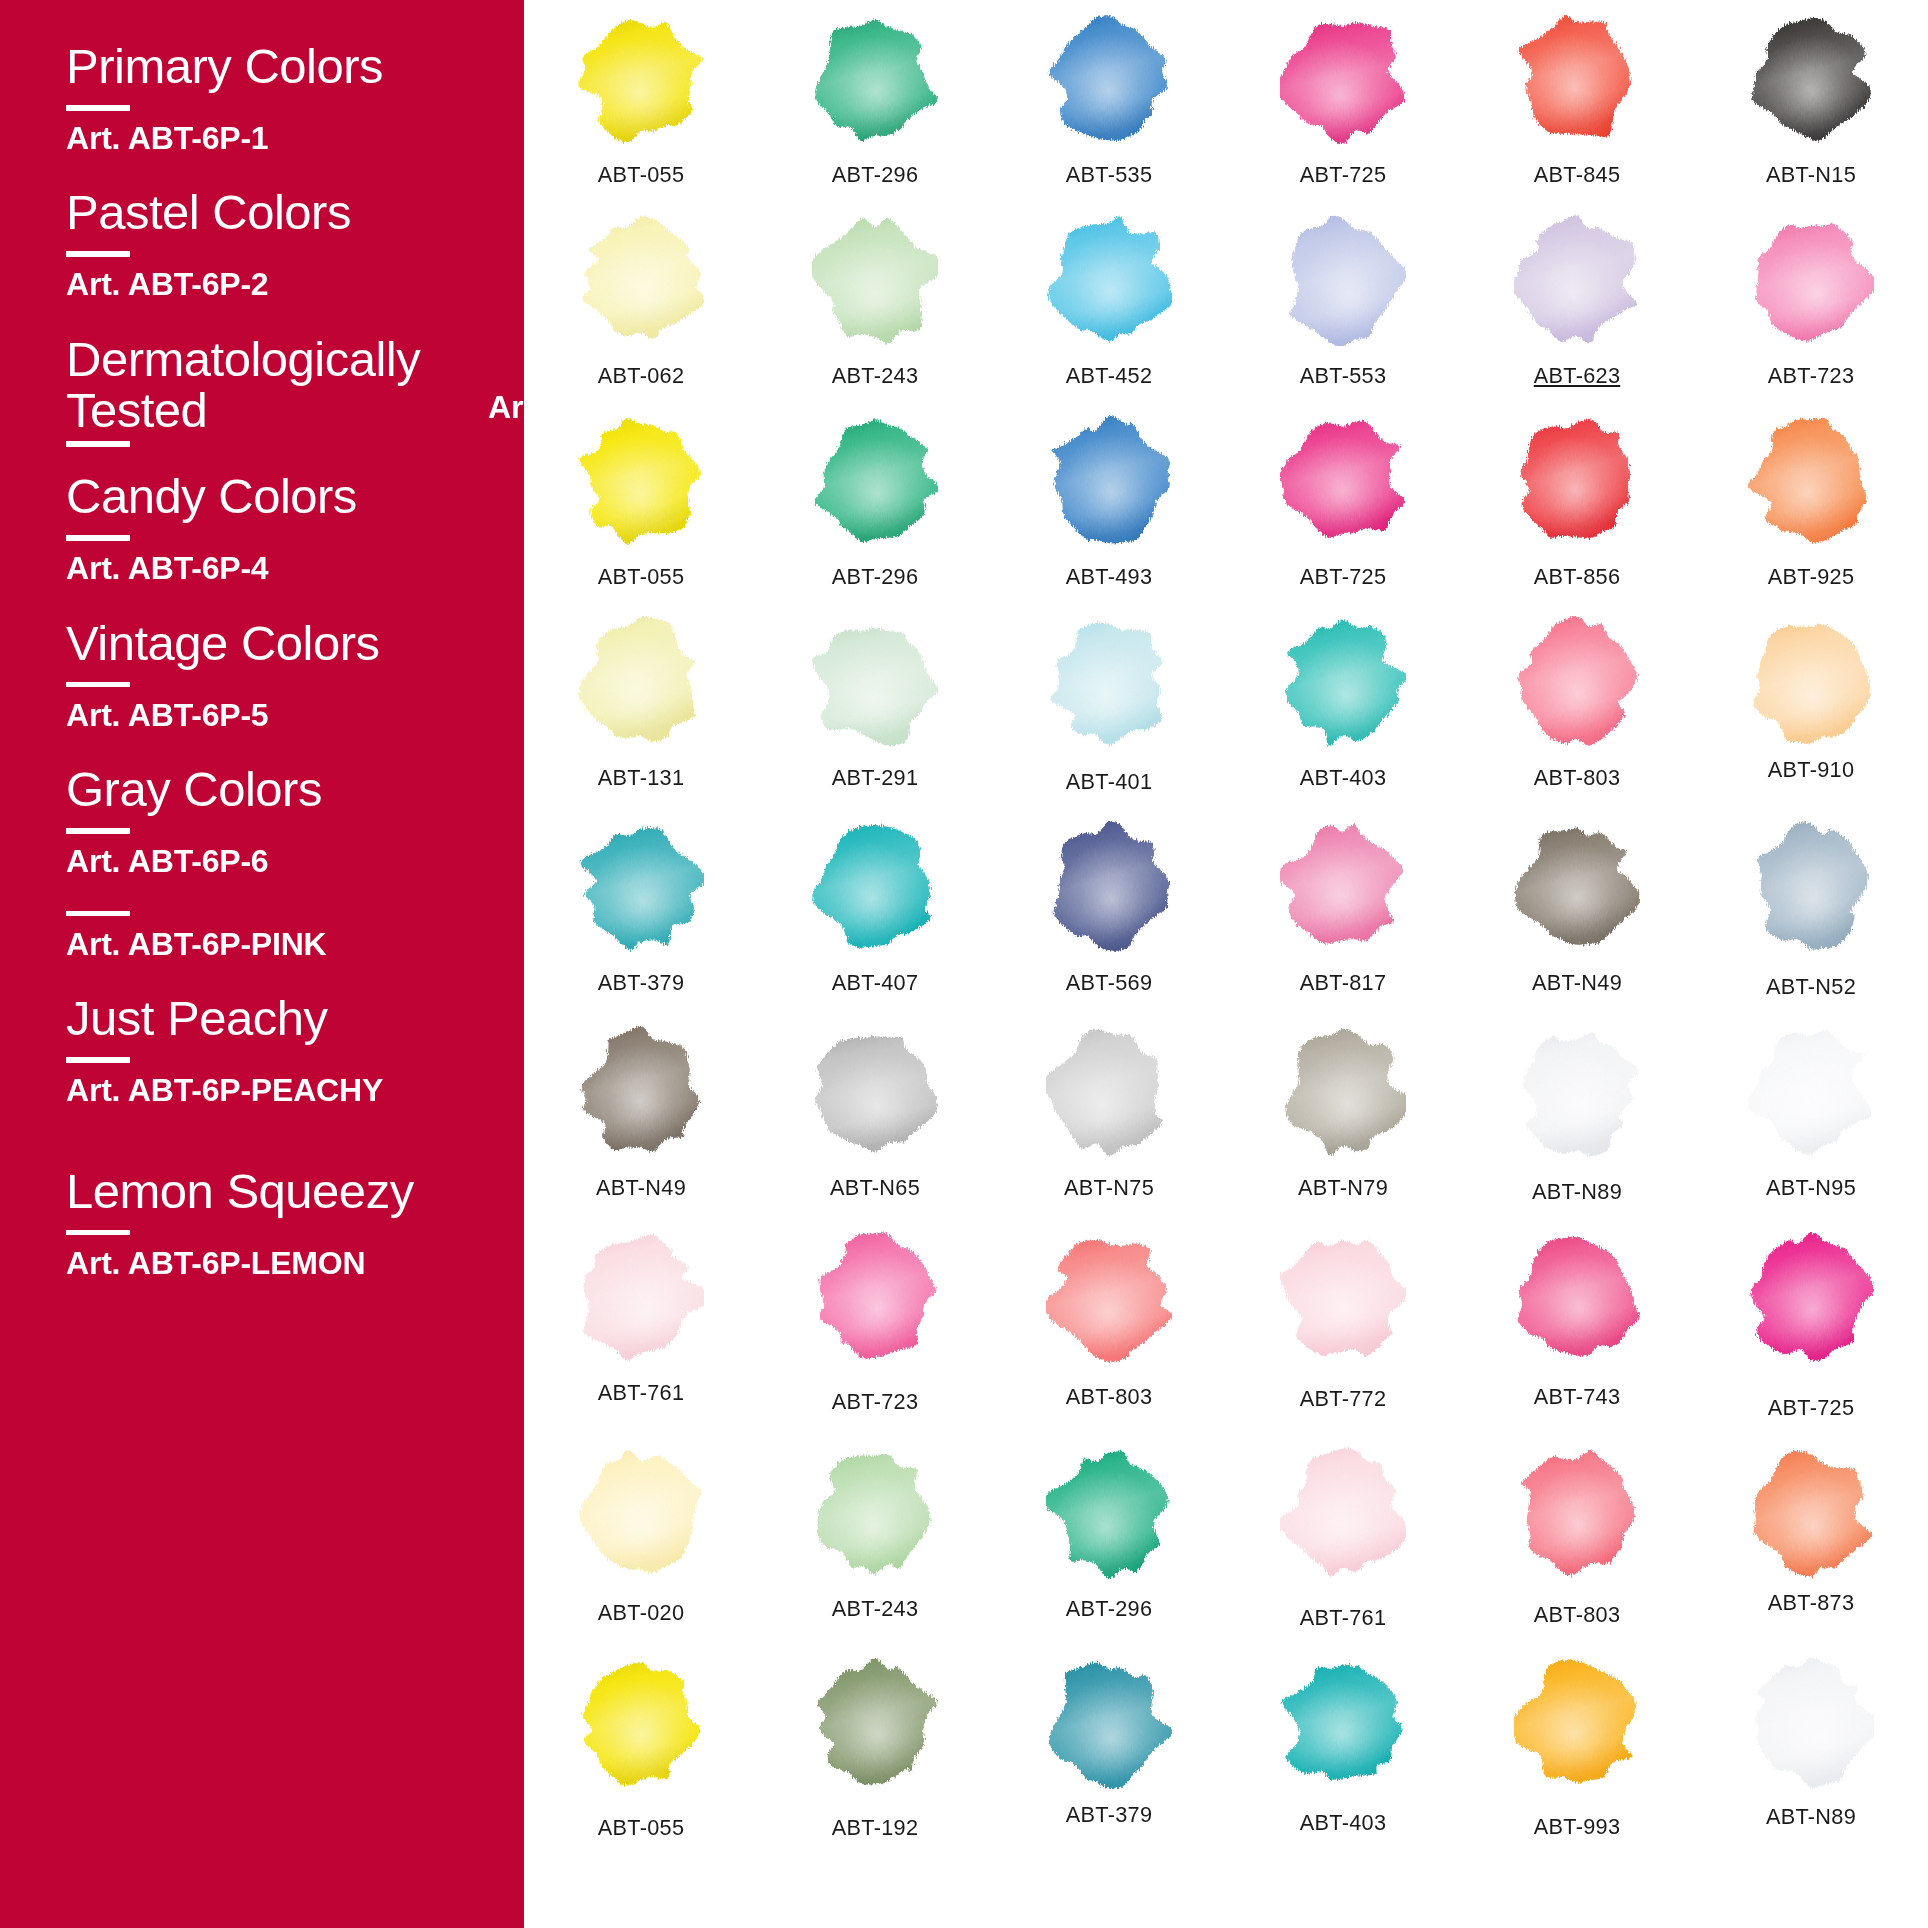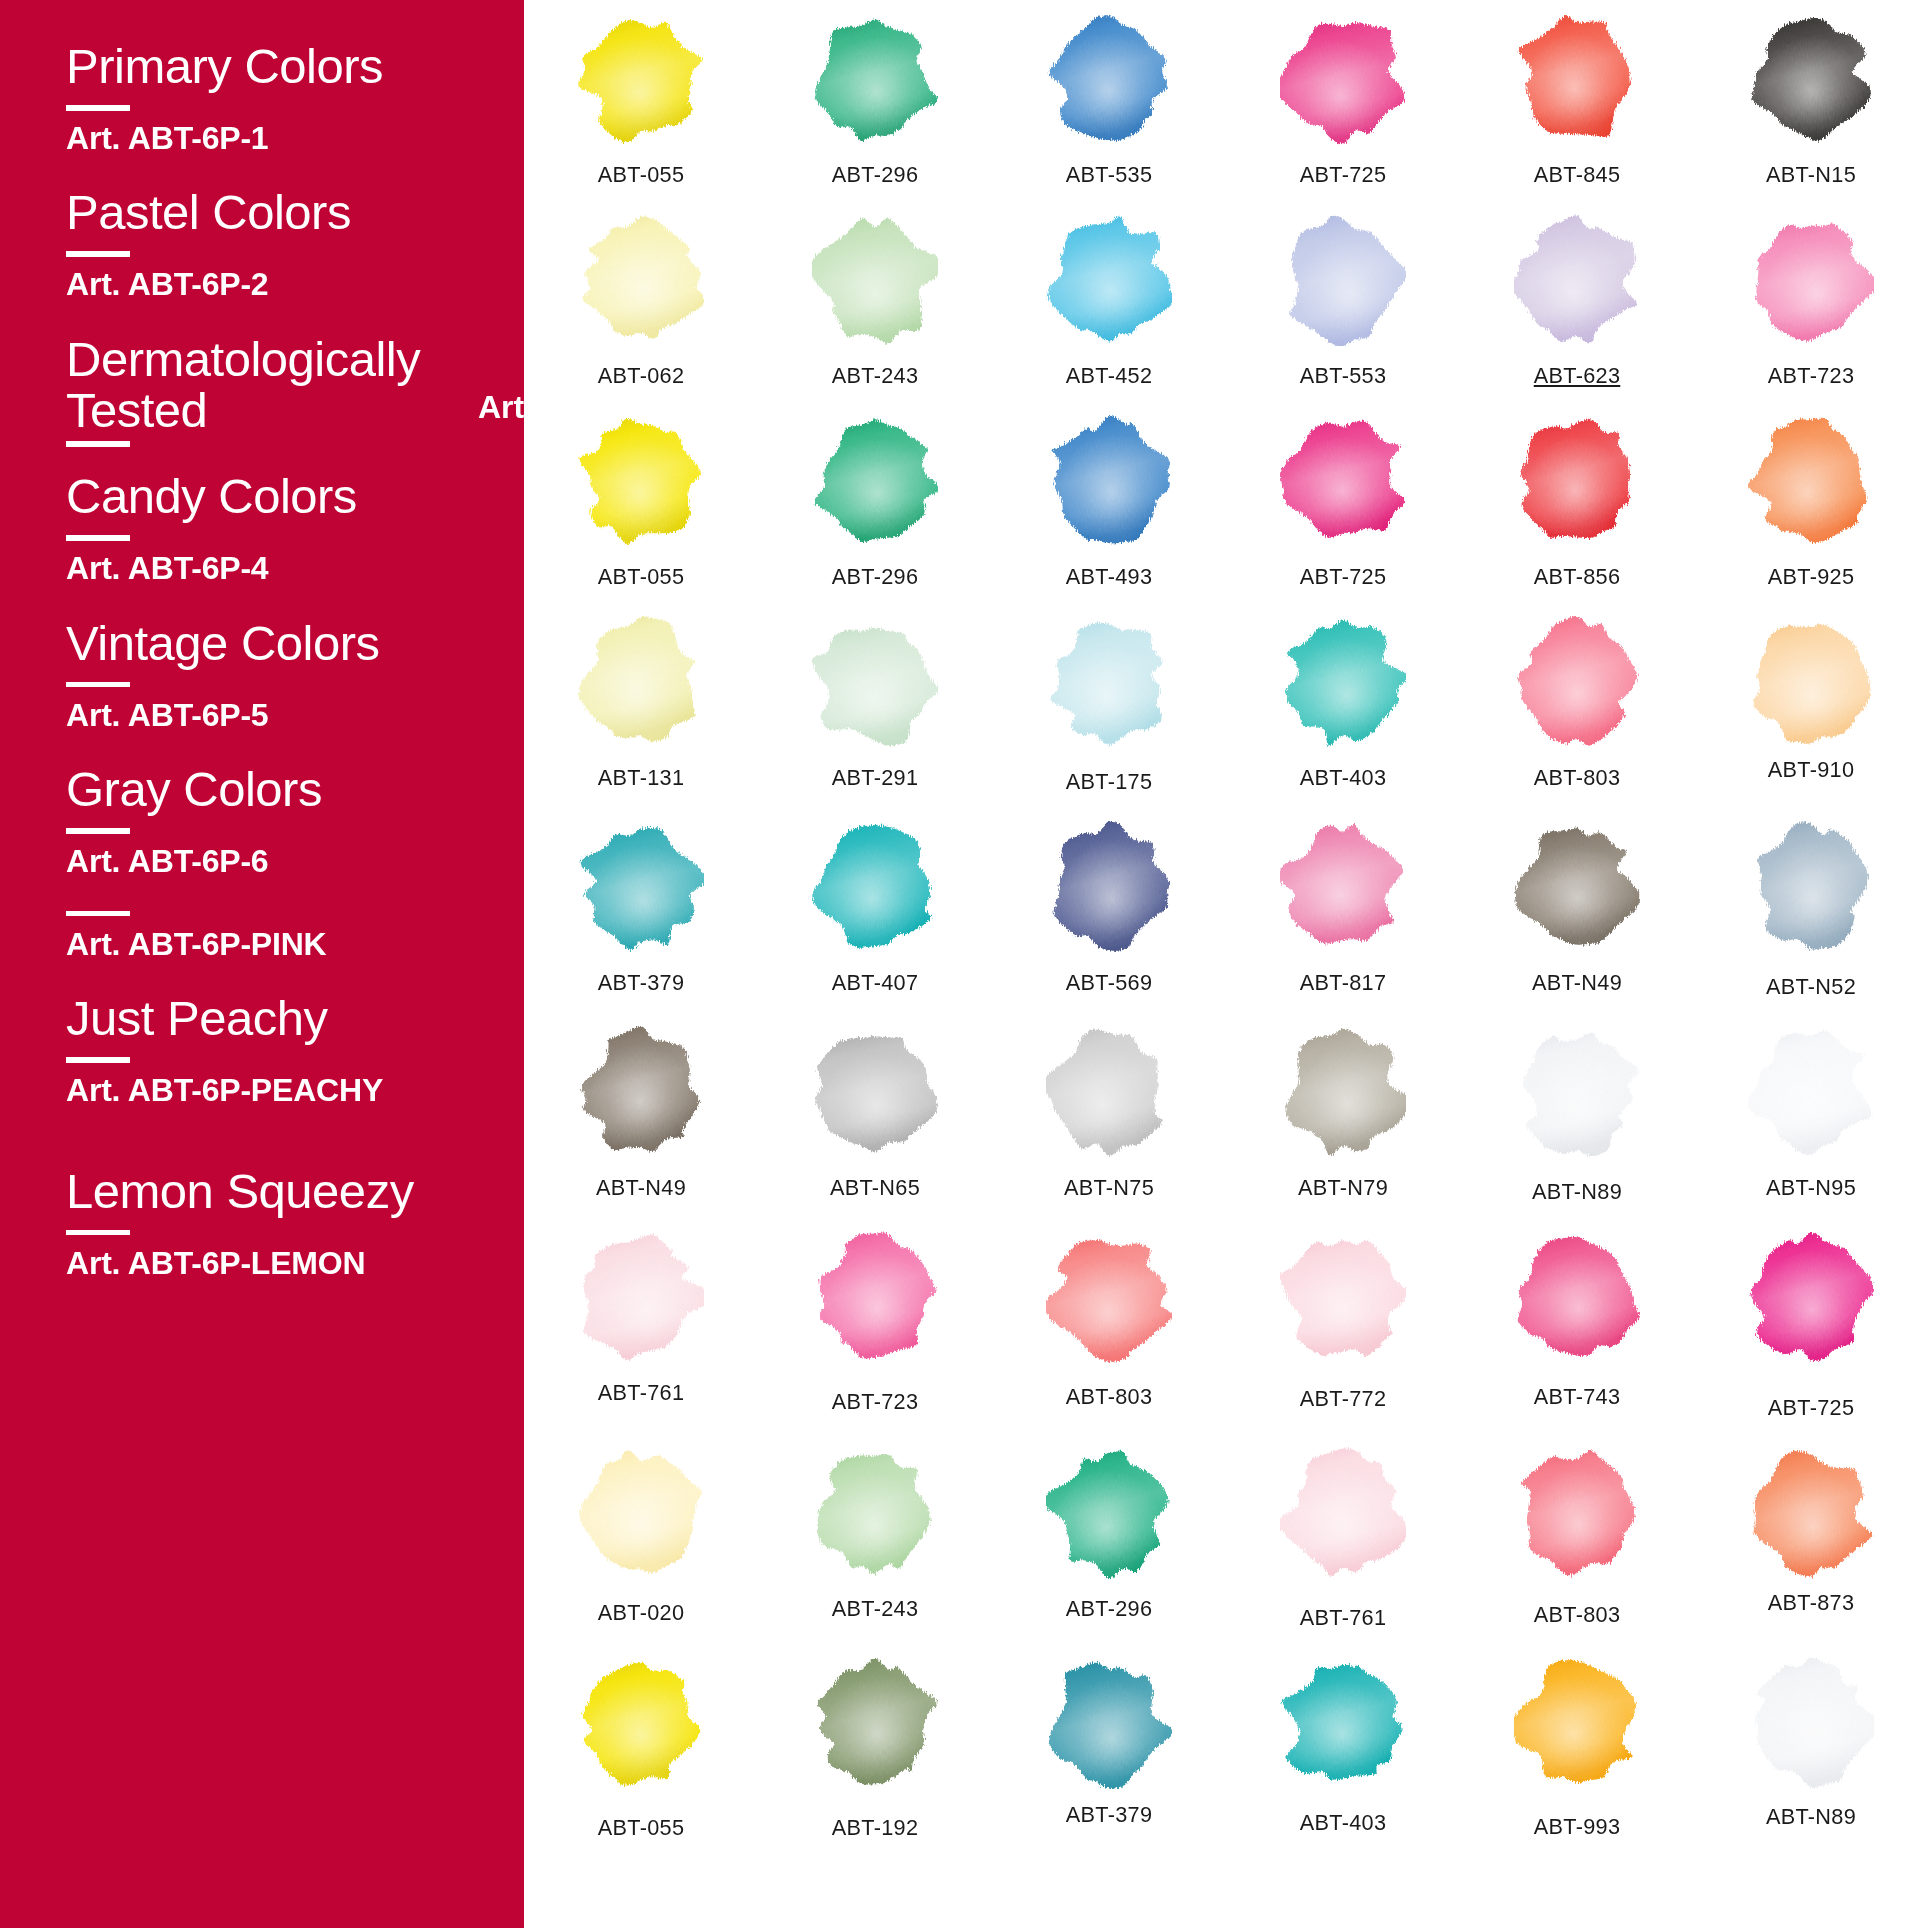--- a/index.html
+++ b/index.html
@@ -48,21 +48,21 @@
     font-weight:bold;
     font-size:32px;
     line-height:1.05;
     letter-spacing:-0.2px;
     white-space:nowrap;
   }
   
   .derm-row {
     display:flex;
     align-items:flex-end;
-    gap:17px;
+    gap:27px;
   }
   .derm-left { flex:0 0 auto; }
   .derm-art {
     color:#ffffff;
     font-weight:bold;
     font-size:32px;
     padding-bottom:9.4px;
     white-space:nowrap;
   }
 
@@ -764,21 +764,21 @@
                   <feTurbulence type="fractalNoise" baseFrequency="0.75 0.18" numOctaves="4" seed="68" result="noise"></feTurbulence>
                   <feDisplacementMap in="SourceGraphic" in2="noise" scale="7" xChannelSelector="R" yChannelSelector="G"></feDisplacementMap>
                 </filter>
               </defs>
               <g filter="url(#f68)">
                 <path d="M69.0,6.4C73.4,7.5 76.7,11.1 81.5,12.2C86.3,13.4 92.2,12.7 97.6,13.4C103.0,14.1 110.7,13.2 113.9,16.6C117.0,19.9 114.0,28.2 116.3,33.5C118.7,38.8 128.0,43.5 127.8,48.2C127.6,53.0 115.7,57.2 115.3,62.0C115.0,66.9 124.7,72.2 125.7,77.2C126.7,82.2 121.0,86.4 121.2,92.0C121.3,97.6 128.6,105.6 126.8,110.6C124.9,115.6 114.7,120.1 110.0,122.0C105.3,123.8 102.8,120.5 98.5,121.8C94.2,123.1 89.3,126.8 84.4,129.7C79.4,132.5 74.2,139.3 69.0,138.8C63.8,138.3 57.6,128.4 53.0,126.6C48.5,124.9 45.9,129.3 41.6,128.1C37.4,126.9 29.2,123.4 27.4,119.6C25.6,115.8 34.4,110.3 30.9,105.5C27.3,100.6 9.1,95.1 6.0,90.4C2.9,85.8 10.9,82.6 12.3,77.8C13.8,73.1 14.6,67.3 14.7,62.1C14.8,56.8 10.6,50.4 13.0,46.2C15.4,42.0 25.6,41.8 29.2,36.9C32.9,32.1 33.4,21.4 34.9,17.2C36.3,13.0 34.8,13.5 38.1,11.6C41.5,9.6 49.7,6.3 54.8,5.4C60.0,4.6 64.6,5.2 69.0,6.4Z" fill="url(#g68)"></path>
                 <path d="M69.0,6.4C73.4,7.5 76.7,11.1 81.5,12.2C86.3,13.4 92.2,12.7 97.6,13.4C103.0,14.1 110.7,13.2 113.9,16.6C117.0,19.9 114.0,28.2 116.3,33.5C118.7,38.8 128.0,43.5 127.8,48.2C127.6,53.0 115.7,57.2 115.3,62.0C115.0,66.9 124.7,72.2 125.7,77.2C126.7,82.2 121.0,86.4 121.2,92.0C121.3,97.6 128.6,105.6 126.8,110.6C124.9,115.6 114.7,120.1 110.0,122.0C105.3,123.8 102.8,120.5 98.5,121.8C94.2,123.1 89.3,126.8 84.4,129.7C79.4,132.5 74.2,139.3 69.0,138.8C63.8,138.3 57.6,128.4 53.0,126.6C48.5,124.9 45.9,129.3 41.6,128.1C37.4,126.9 29.2,123.4 27.4,119.6C25.6,115.8 34.4,110.3 30.9,105.5C27.3,100.6 9.1,95.1 6.0,90.4C2.9,85.8 10.9,82.6 12.3,77.8C13.8,73.1 14.6,67.3 14.7,62.1C14.8,56.8 10.6,50.4 13.0,46.2C15.4,42.0 25.6,41.8 29.2,36.9C32.9,32.1 33.4,21.4 34.9,17.2C36.3,13.0 34.8,13.5 38.1,11.6C41.5,9.6 49.7,6.3 54.8,5.4C60.0,4.6 64.6,5.2 69.0,6.4Z" fill="url(#r68)"></path>
               </g>
             </svg>
           </div>
-          <div class="code" style="margin-top: 21px;">ABT-175</div>
+          <div class="code" style="margin-top: 21px;">ABT-401</div>
         </div>
         <div class="cell">
           <div class="blob-wrap">
             <svg width="130" height="132" viewBox="0 0 138 140" class="blob">
               <defs>
                 <linearGradient id="g71" x1="0" y1="0" x2="0.25" y2="1">
                   <stop offset="0%" stop-color="#1eb5ac" stop-opacity="1"></stop>
                   <stop offset="22%" stop-color="#3ec4bc" stop-opacity="1"></stop>
                   <stop offset="52%" stop-color="#3ec4bc" stop-opacity="0.82"></stop>
                   <stop offset="78%" stop-color="#3ec4bc" stop-opacity="0.95"></stop>

